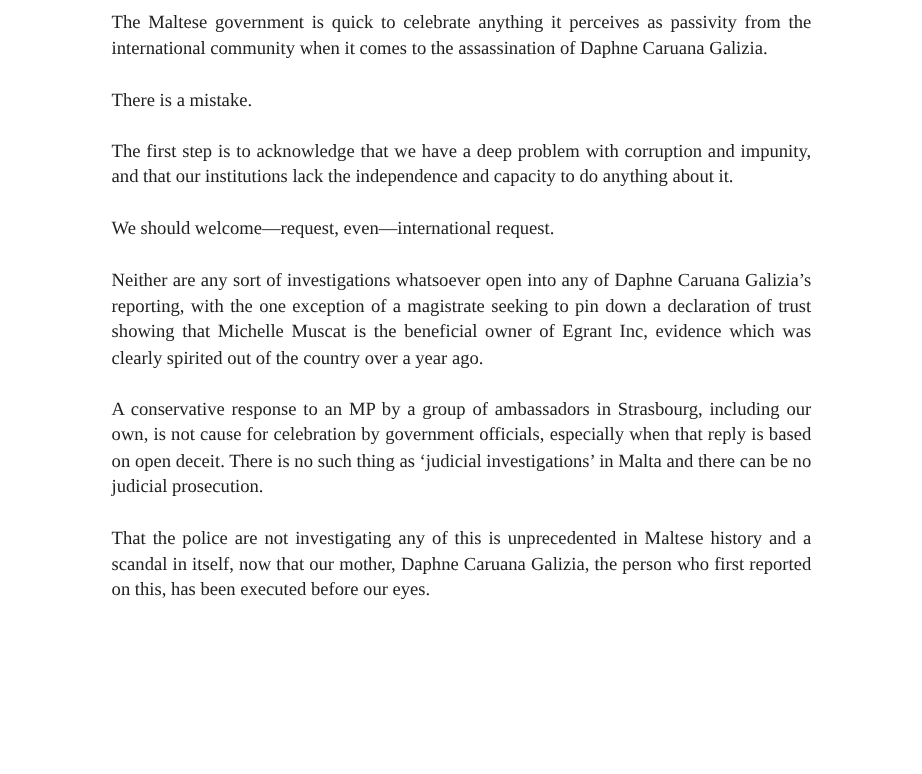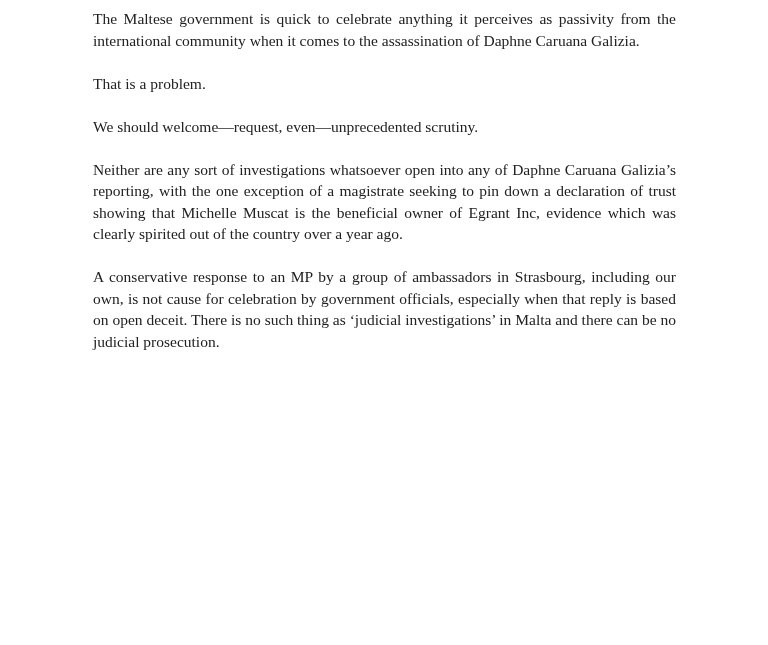--- a/index.html
+++ b/index.html
@@ -40,18 +40,20 @@
   .article p:last-child {
     margin-bottom: 0;
   }
 </style>
 </head>
 <body>
 
 <div class="page">
   <div class="article">
     <p>The Maltese government is quick to celebrate anything it perceives as passivity from the international community when it comes to the assassination of Daphne Caruana Galizia.</p>
-    <p>That is a problem.</p>
-    <p>We should welcome—request, even—unprecedented scrutiny.</p>
+    <p>There is a mistake.</p>
+    <p>The first step is to acknowledge that we have a deep problem with corruption and impunity, and that our institutions lack the independence and capacity to do anything about it.</p>
+    <p>We should welcome—request, even—international request.</p>
     <p>Neither are any sort of investigations whatsoever open into any of Daphne Caruana Galizia’s reporting, with the one exception of a magistrate seeking to pin down a declaration of trust showing that Michelle Muscat is the beneficial owner of Egrant Inc, evidence which was clearly spirited out of the country over a year ago.</p>
     <p>A conservative response to an MP by a group of ambassadors in Strasbourg, including our own, is not cause for celebration by government officials, especially when that reply is based on open deceit. There is no such thing as ‘judicial investigations’ in Malta and there can be no judicial prosecution.</p>
+    <p>That the police are not investigating any of this is unprecedented in Maltese history and a scandal in itself, now that our mother, Daphne Caruana Galizia, the person who first reported on this, has been executed before our eyes.</p>
   </div>
 </div>
 
 </body></html>

